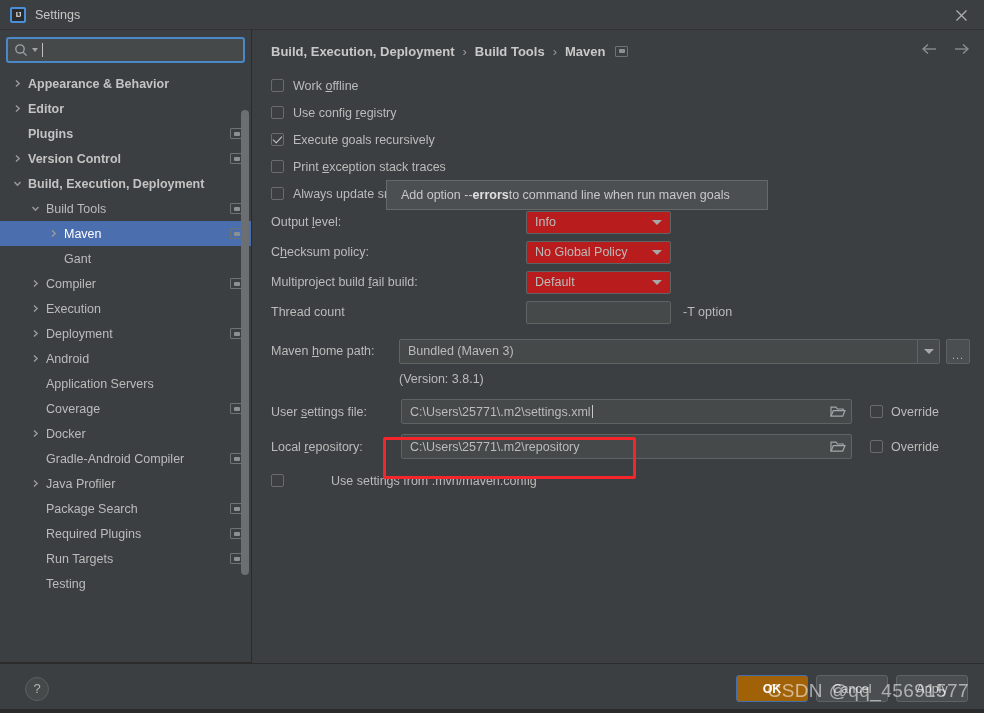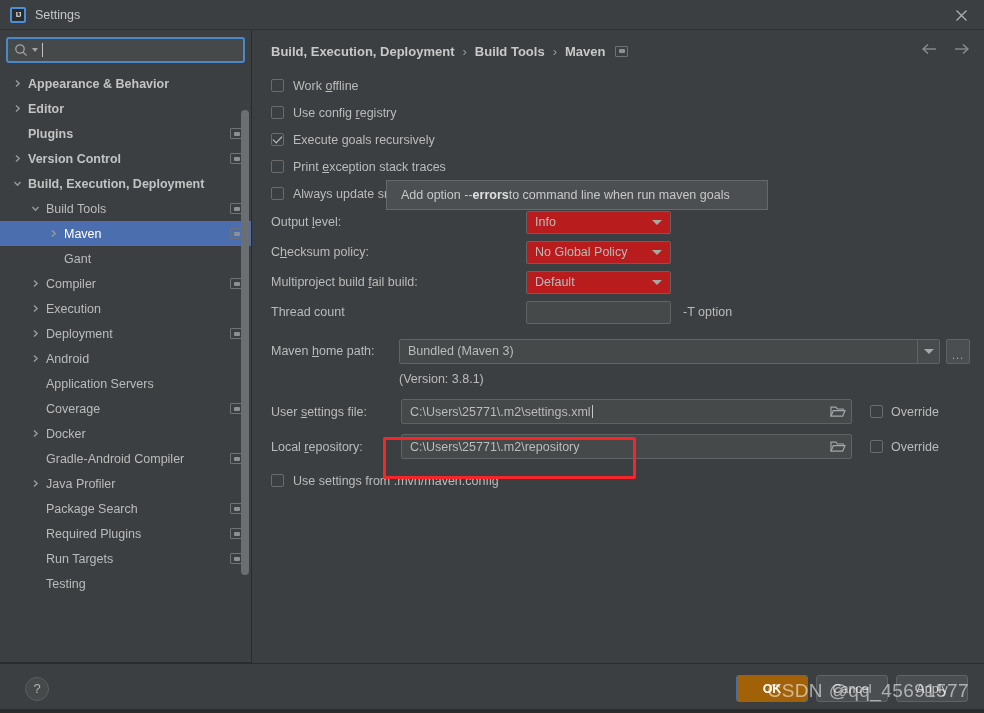--- a/index.html
+++ b/index.html
@@ -606,21 +606,21 @@
             <path d="M1 11.2 L3.3 5.6 H15 L12.7 11.2 Z"></path>
           </svg>
         </span>
       </div>
       <div class="override-wrap">
         <span class="cbox"></span>
         <span>Override</span>
       </div>
     </div>
 
-    <div class="cb-row" style="margin-top:3px;">
+    <div class="cb-row" style="margin-top:3px;gap:38px;">
       <span class="cbox"></span>
       <span class="cb-label">Use settings from .mvn/maven.config</span>
     </div>
 
   </div>
 </div>
 
 <div id="tooltip">
   <span>Add option --</span>
     <b>errors</b>

